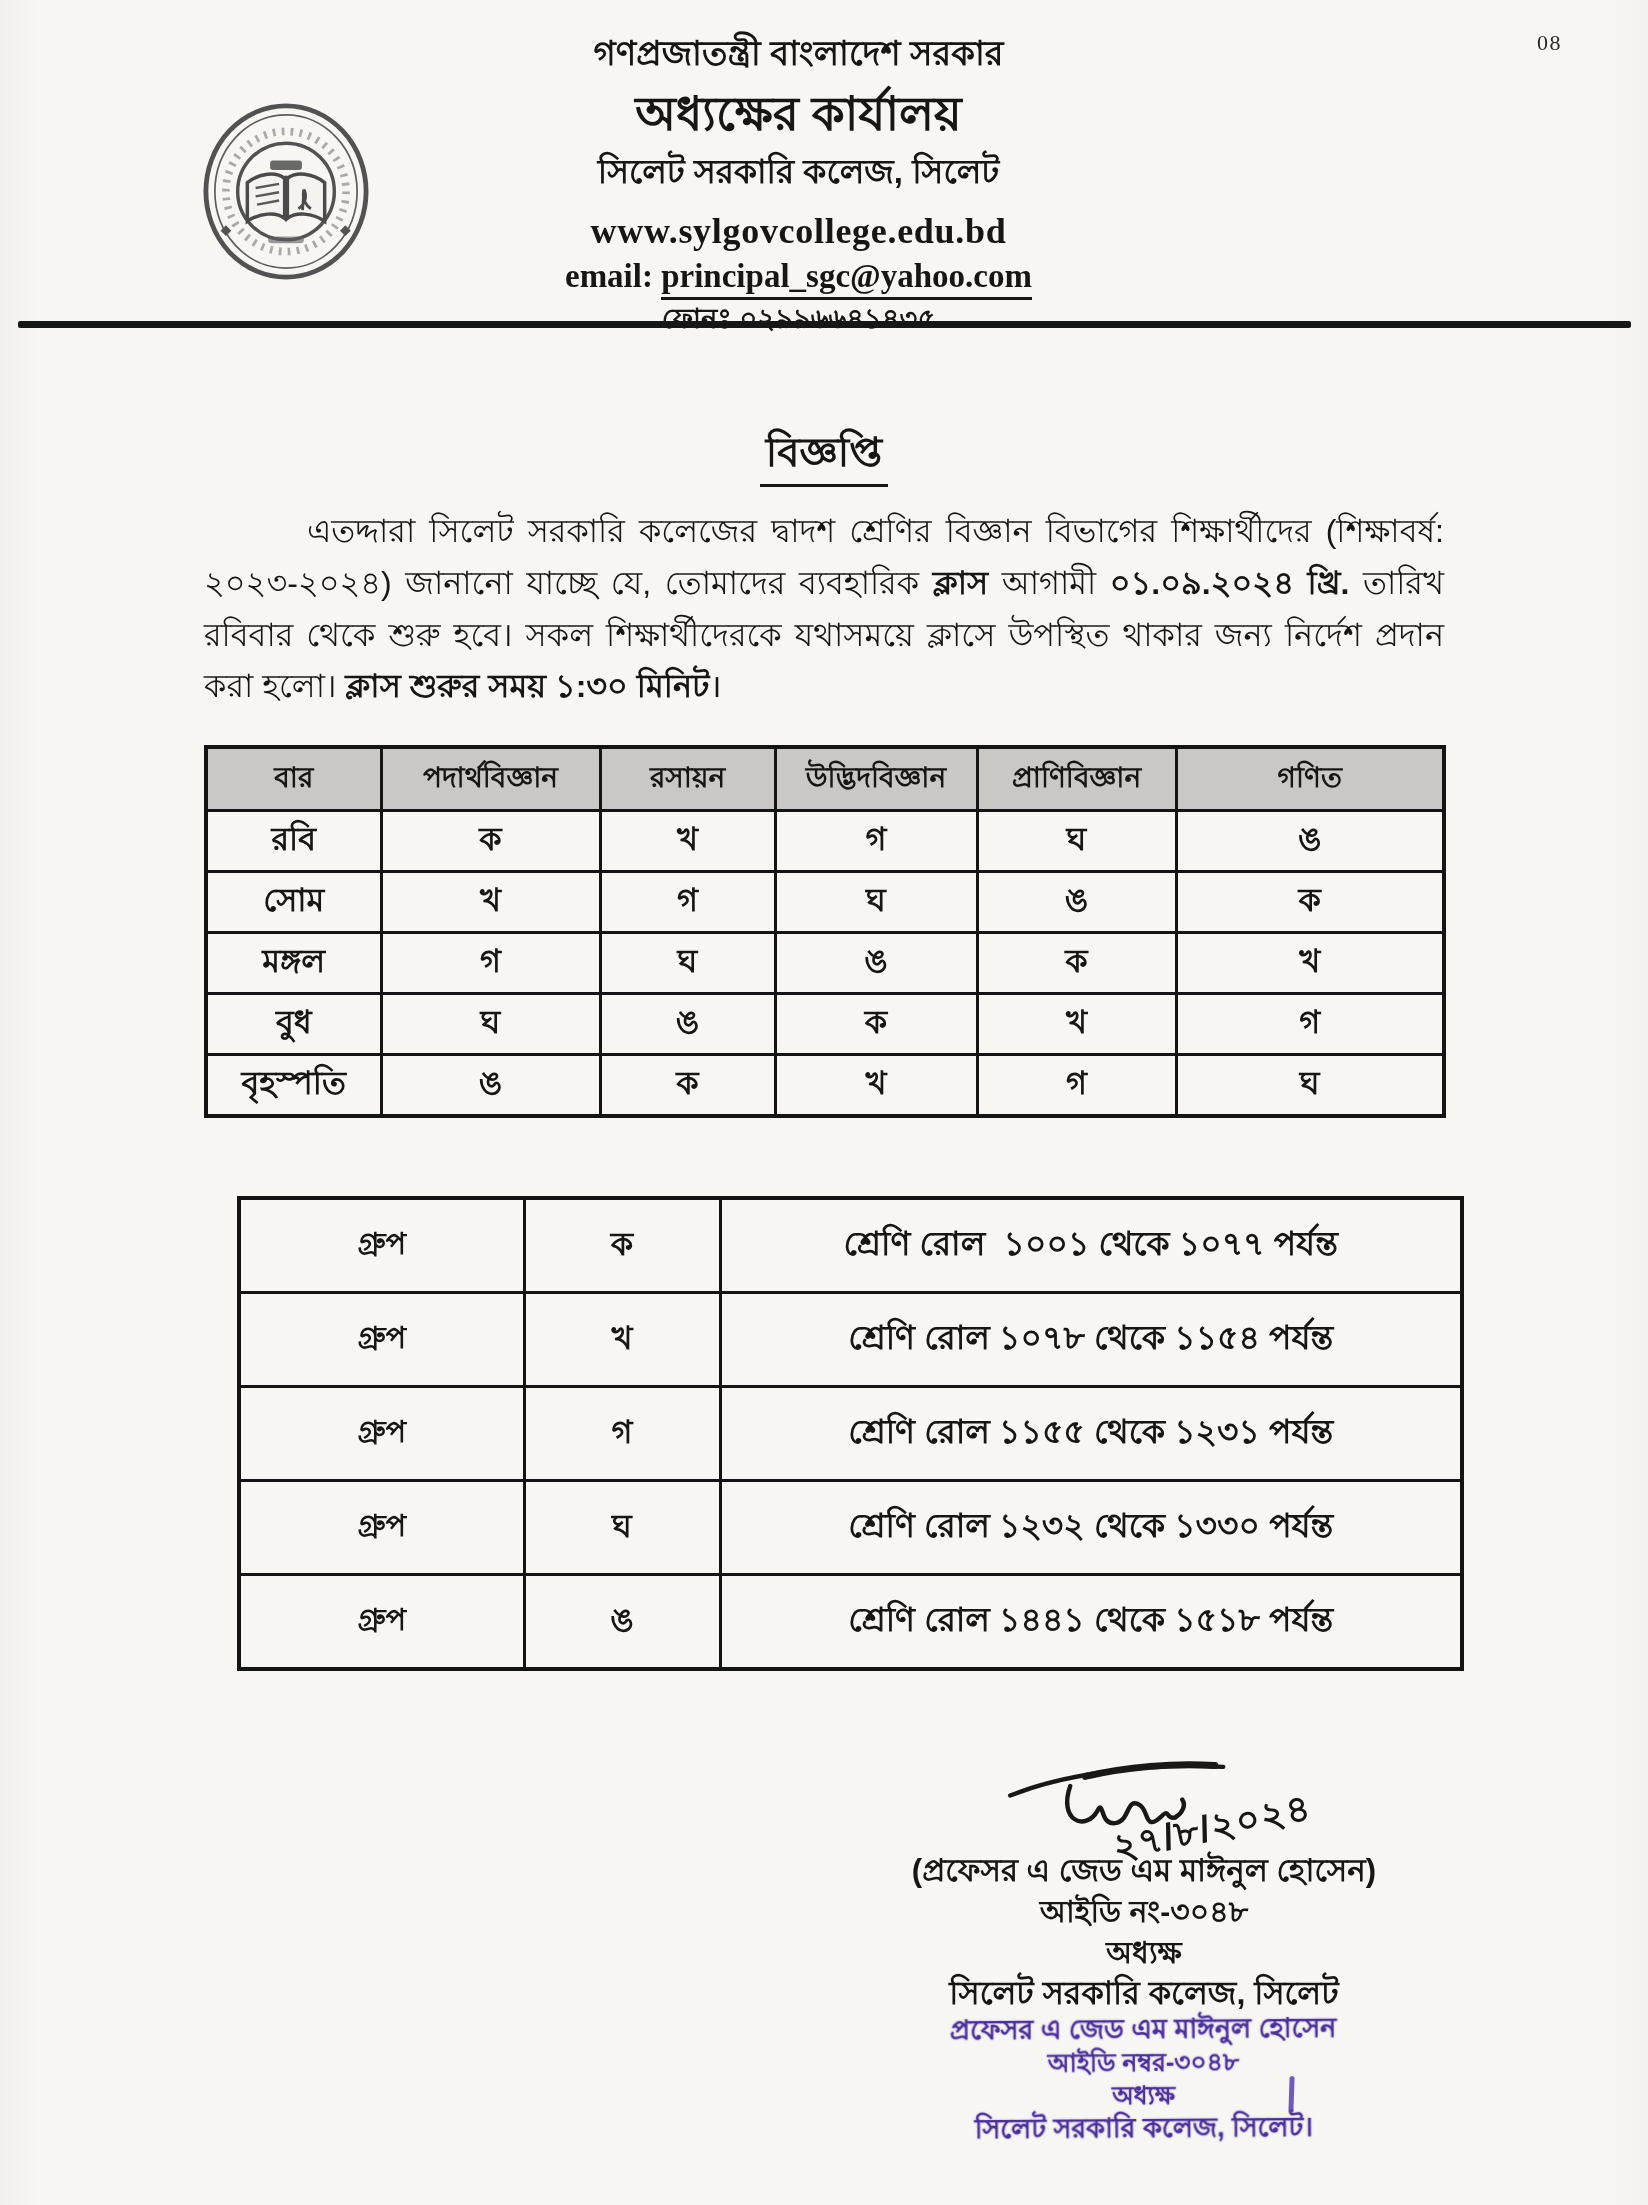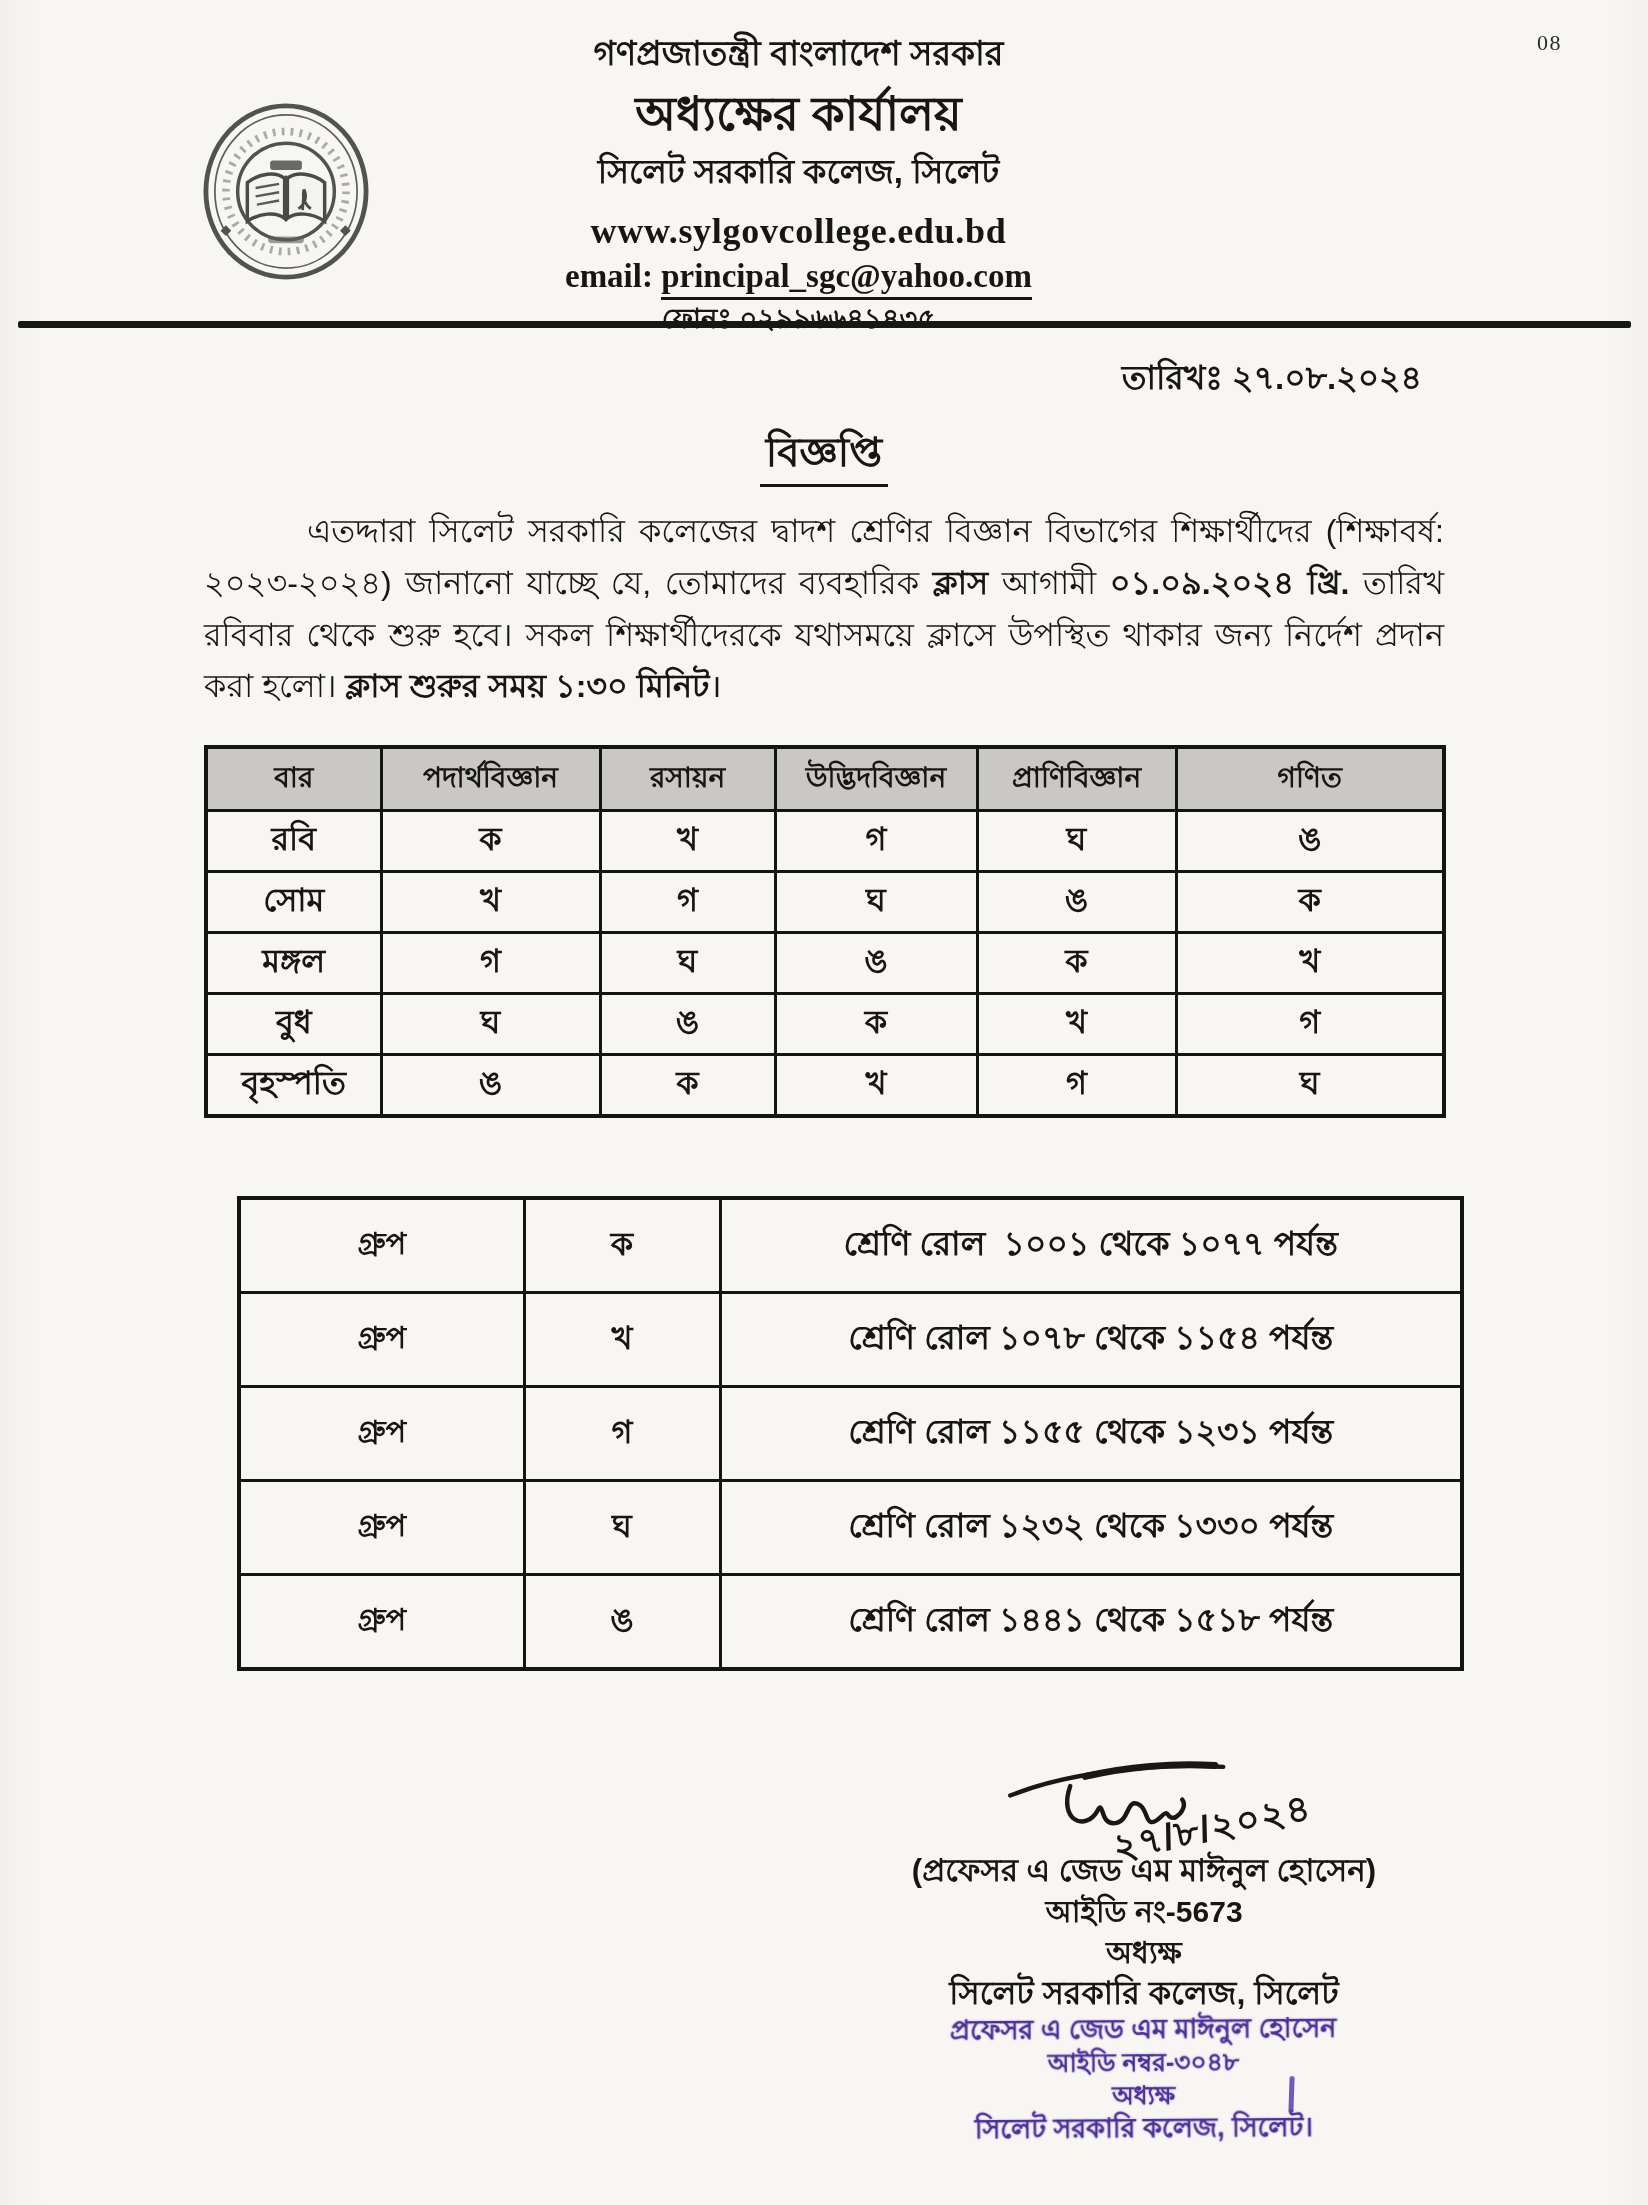--- a/index.html
+++ b/index.html
@@ -89,21 +89,20 @@
     <div class="h-govt">গণপ্রজাতন্ত্রী বাংলাদেশ সরকার</div>
     <div class="h-office">অধ্যক্ষের কার্যালয়</div>
     <div class="h-college">সিলেট সরকারি কলেজ, সিলেট</div>
     <div class="h-web">www.sylgovcollege.edu.bd</div>
     <div class="h-email"><span>email: </span><span class="email-u">principal_sgc@yahoo.com</span></div>
     <div class="h-phone">ফোনঃ ০২৯৯৬৬৪১৪৩৫</div>
   </header>
 
   <div class="rule"></div>
 
-  <div class="date-line">তারিখঃ ২৭.০৮.২০২৪</div>
 
   <div class="notice-title"><span>বিজ্ঞপ্তি</span></div>
 
   <p class="notice-paragraph"><span>এতদ্দারা সিলেট সরকারি কলেজের দ্বাদশ শ্রেণির বিজ্ঞান বিভাগের শিক্ষার্থীদের (শিক্ষাবর্ষ: ২০২৩-২০২৪) জানানো যাচ্ছে যে, তোমাদের ব্যবহারিক </span><span class="b">ক্লাস</span><span> আগামী </span><span class="b">০১.০৯.২০২৪ খ্রি.</span><span> তারিখ রবিবার থেকে শুরু হবে। সকল শিক্ষার্থীদেরকে যথাসময়ে ক্লাসে উপস্থিত থাকার জন্য নির্দেশ প্রদান করা হলো। </span><span class="b">ক্লাস শুরুর সময় ১:৩০ মিনিট</span><span>।</span></p>
 
   <table class="schedule">
     <colgroup>
       <col style="width:175px">
         <col style="width:219px">
         <col style="width:175px">
@@ -203,21 +202,21 @@
   <svg class="sign-squiggle" viewBox="0 0 330 145" xmlns="http://www.w3.org/2000/svg" fill="none" stroke="#1b1714" stroke-linecap="round" stroke-linejoin="round">
     <path d="M10,74 C90,42 210,26 322,32" stroke-width="6.5"></path>
     <path d="M120,46 C180,32 250,26 310,30" stroke-width="10"></path>
     <path d="M98,60 C80,110 120,128 138,96 C148,78 140,120 166,114 C186,109 180,76 200,88 C214,97 206,128 232,104 C244,92 238,110 252,106" stroke-width="6.5"></path>
     <path d="M252,106 C262,100 268,88 262,80" stroke-width="6.5"></path>
   </svg>
   <div class="sign-date">২৭/৮/২০২৪</div>
 
   <div class="sign-block">
     <div class="sign-name">(প্রফেসর এ জেড এম মাঈনুল হোসেন)</div>
-    <div class="sign-id">আইডি নং-5673</div>
+    <div class="sign-id">আইডি নং-৩০৪৮</div>
     <div class="sign-desig">অধ্যক্ষ</div>
     <div class="sign-college">সিলেট সরকারি কলেজ, সিলেট</div>
   </div>
 
   <div class="stamp" style="color: rgb(75, 47, 155);">
     <div class="stamp-name">প্রফেসর এ জেড এম মাঈনুল হোসেন</div>
     <div class="stamp-id">আইডি নম্বর-৩০৪৮</div>
     <div class="stamp-desig">অধ্যক্ষ</div>
     <div class="stamp-college">সিলেট সরকারি কলেজ, সিলেট।</div>
   </div>

